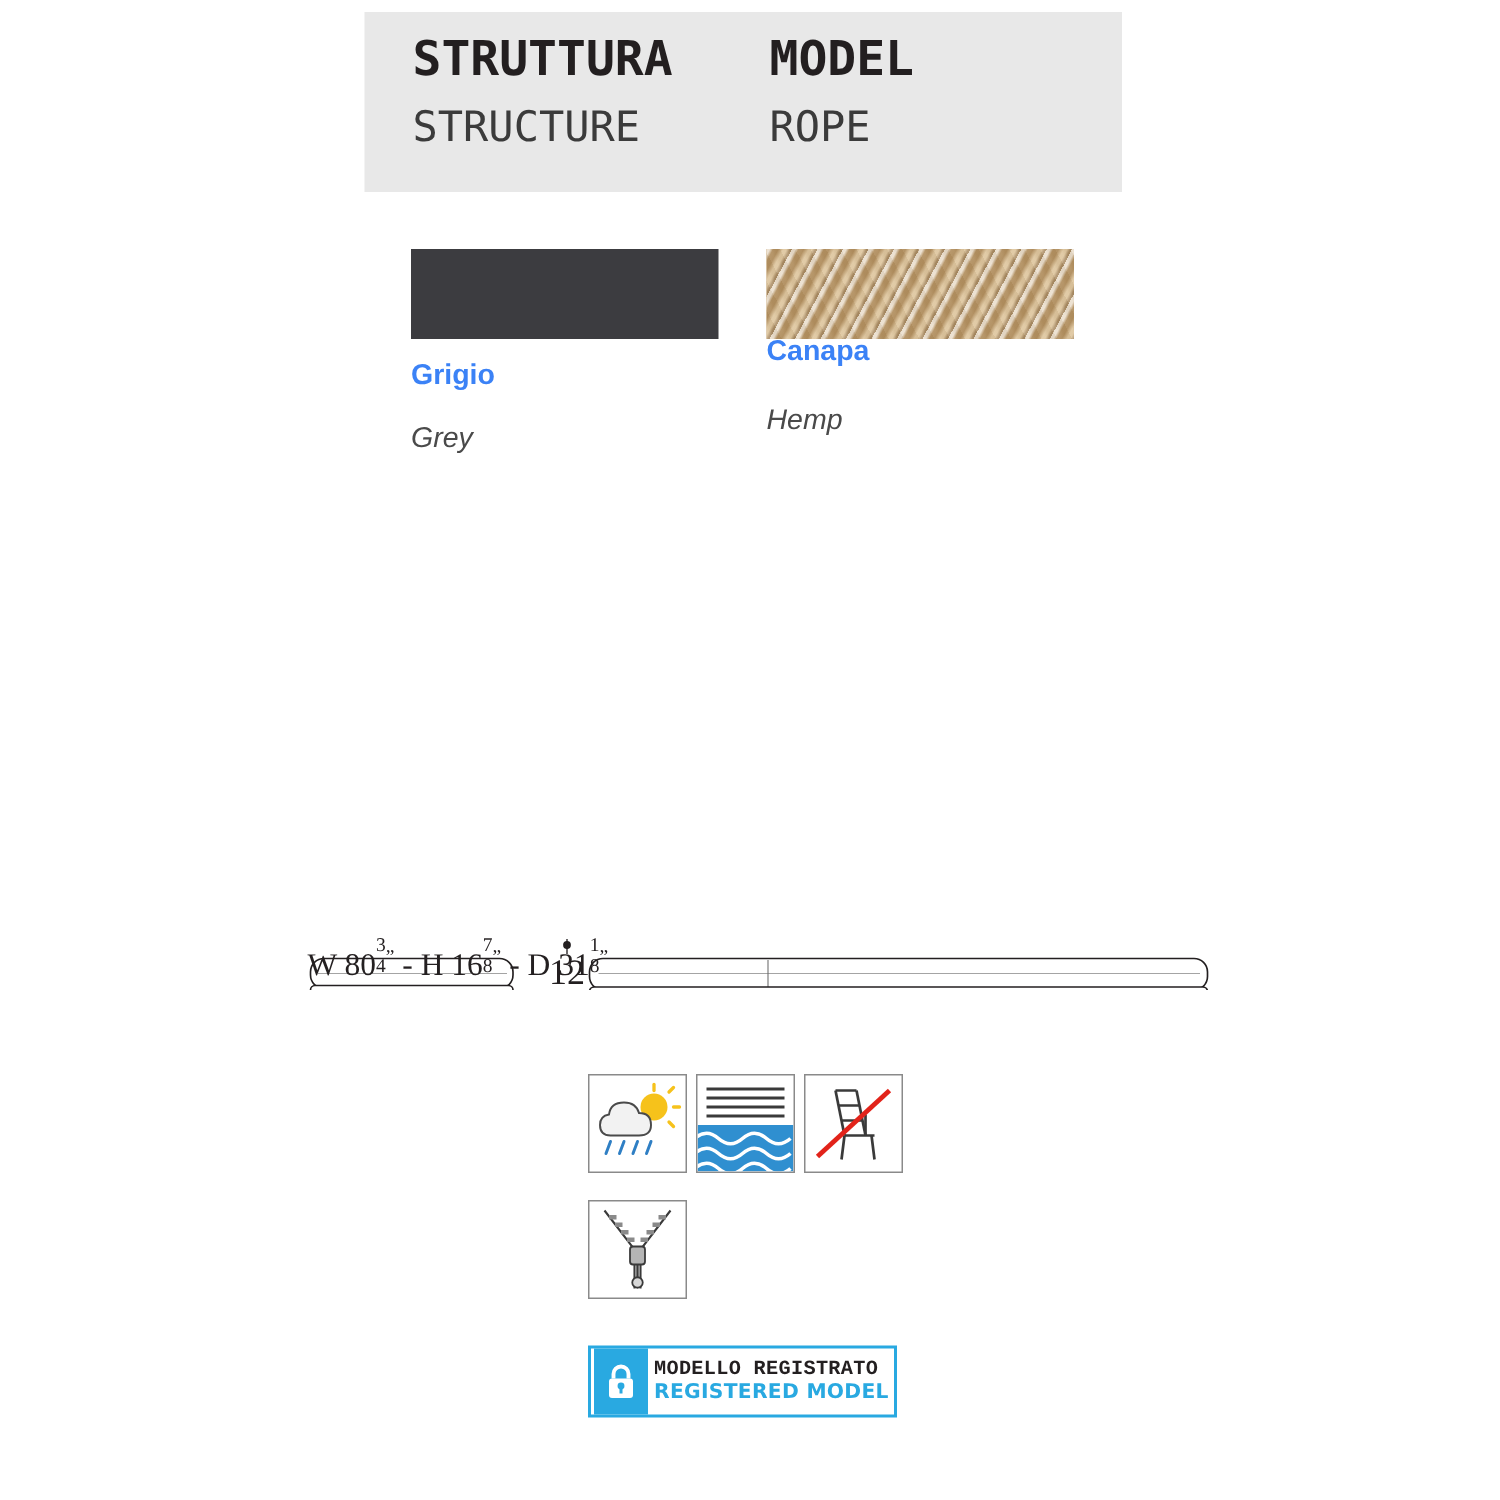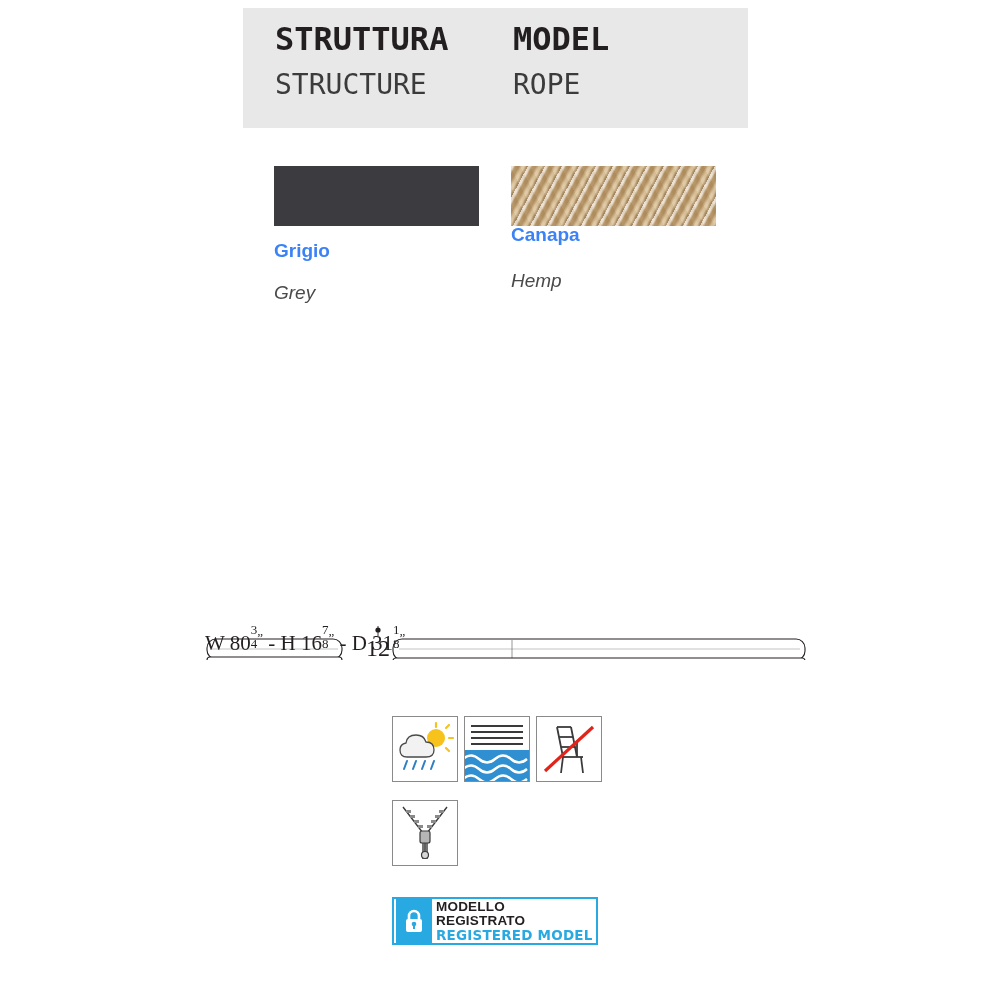--- a/index.html
+++ b/index.html
@@ -94,21 +94,21 @@
     position:absolute;left:392px;top:897px;width:206px;height:48px;
     border:2px solid #29a9e1;background:#fff;box-sizing:border-box;
     display:flex;align-items:center;
   }
   .badge-lock{
     width:36px;height:44px;background:#29a9e1;margin:0 4px 0 2px;
     display:flex;align-items:center;justify-content:center;flex:none;
   }
   .badge-text{line-height:1.05;}
   .badge-t1{font-size:13.5px;font-weight:bold;color:#231f20;letter-spacing:.2px;
-    font-family:Liberation Sans, sans-serif;}
+    font-family:Liberation Mono, monospace;}
   .badge-t2{font-size:13.5px;font-weight:bold;color:#29a9e1;letter-spacing:.2px;
     font-family:"DejaVu Sans", sans-serif;}
 </style>
 </head>
 <body>
 
 <div class="page">
 
   <div class="header-band"></div>
 

